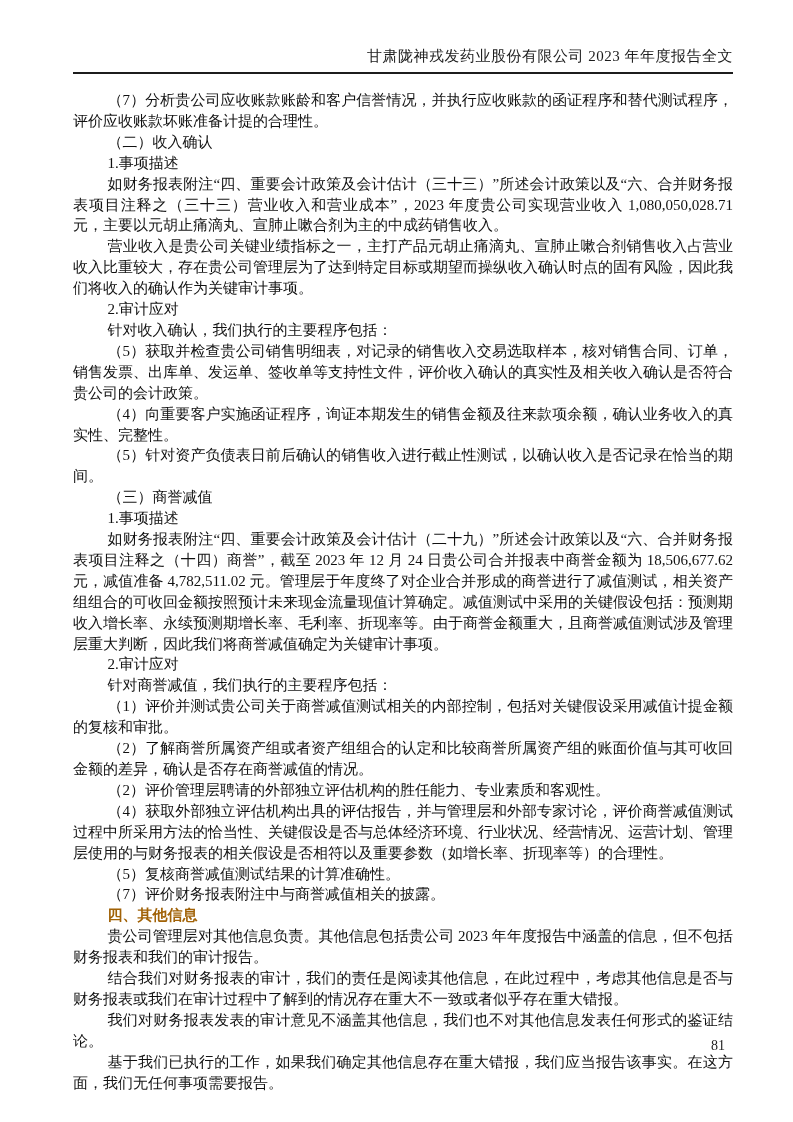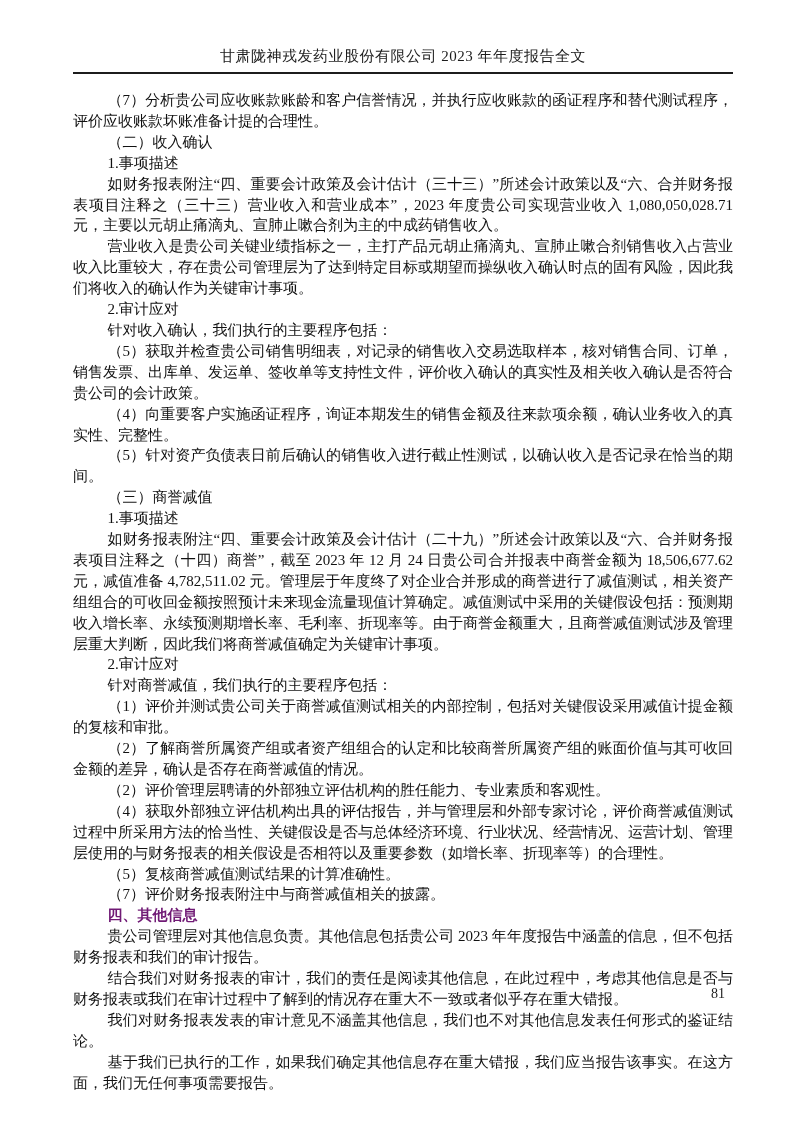--- a/index.html
+++ b/index.html
@@ -12,21 +12,21 @@
     background: #ffffff;
     font-family: "Liberation Serif", "DejaVu Serif", serif;
     color: #1a1a1a;
     overflow: hidden;
   }
   .header {
     position: absolute;
     left: 73px;
     top: 46px;
     width: 660px;
-    text-align: center;
+    text-align: right;
     font-size: 15px;
     line-height: 20px;
     padding-bottom: 6px;
     border-bottom: 2px solid #1c1c1c;
     color: #1c1c1c;
     letter-spacing: 0.5px;
   }
   .doc-body {
     position: absolute;
     left: 73px;
@@ -36,25 +36,25 @@
     line-height: 20.9px;
     text-align: justify;
     color: #111111;
   }
   .para {
     text-indent: 2.3em;
     margin: 0;
   }
   .para.bold {
     font-weight: bold;
-    color: #701a75;
+    color: #a16207;
   }
   .page-number {
     position: absolute;
-    top: 986px;
+    top: 1038px;
     right: 68px;
     font-size: 14px;
     color: #222222;
   }
 </style>
 </head>
 <body>
 
 <div class="page">
   <div class="header">甘肃陇神戎发药业股份有限公司 2023 年年度报告全文</div>

